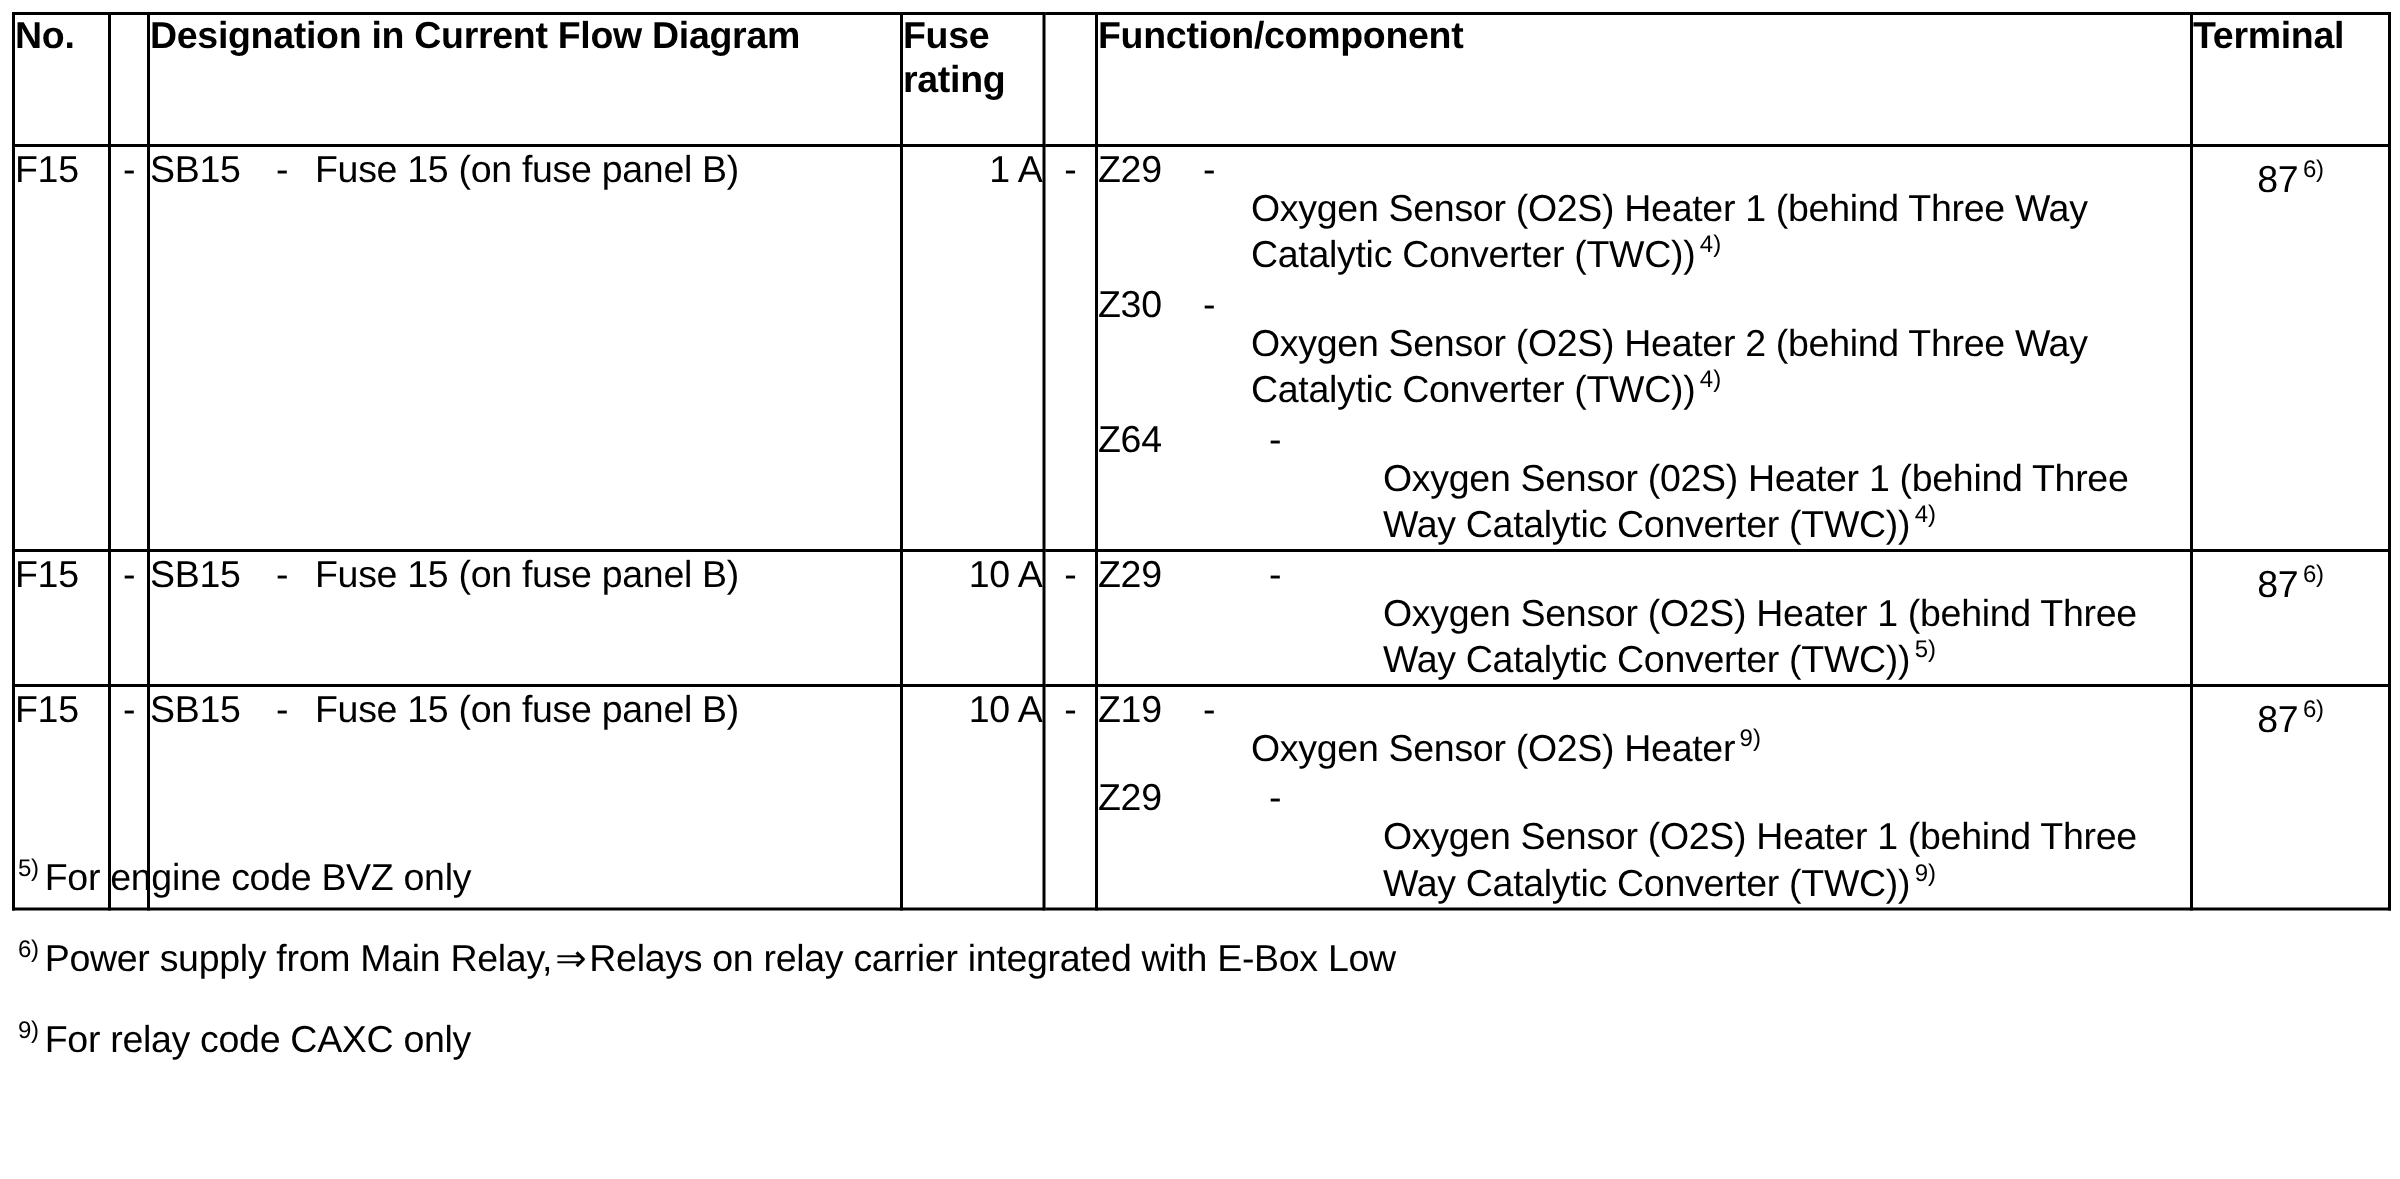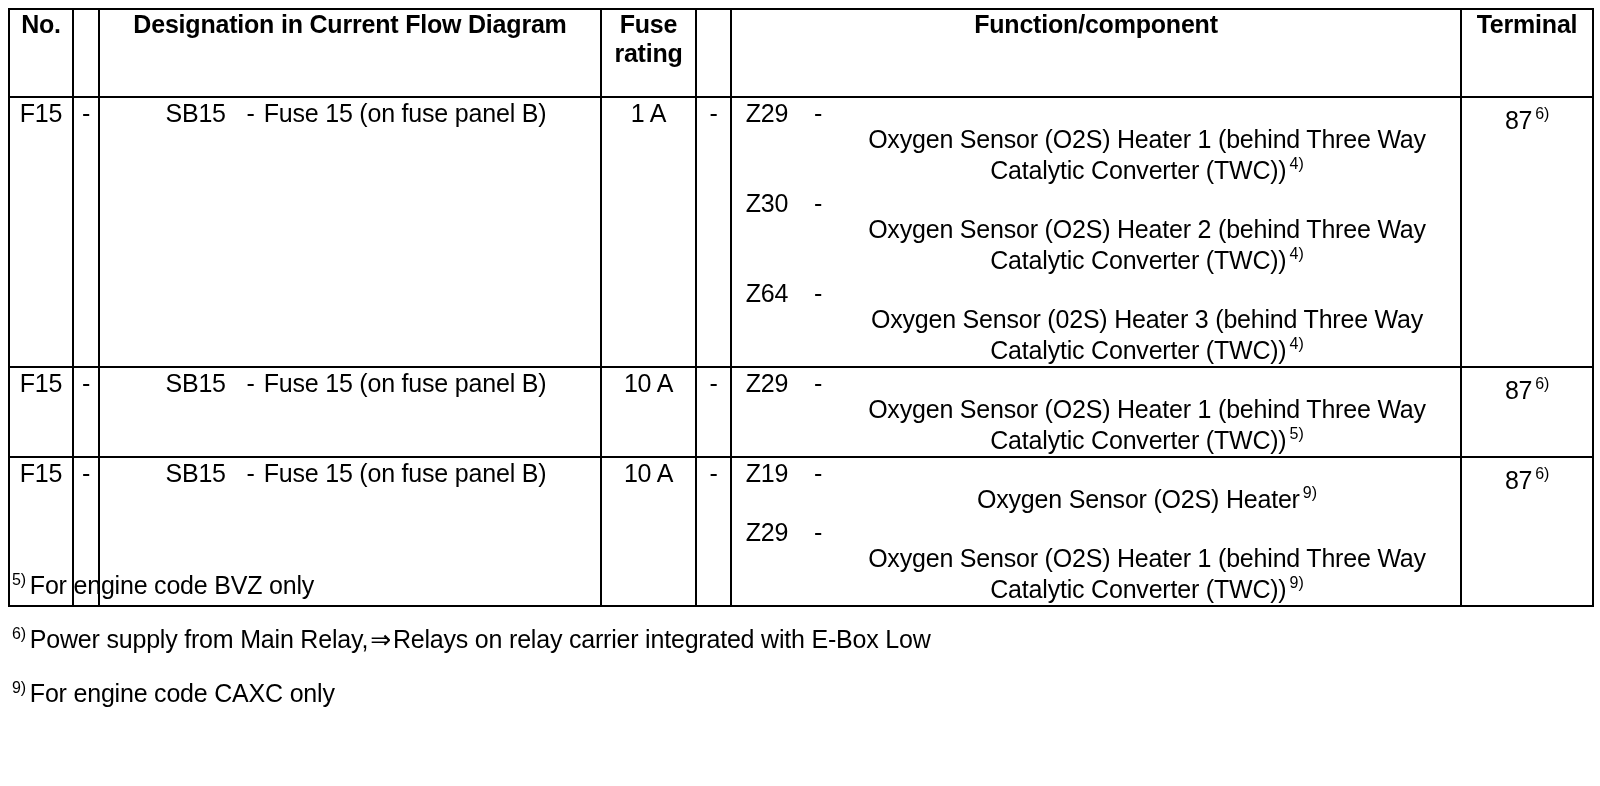--- a/index.html
+++ b/index.html
@@ -30,21 +30,20 @@
     width: 1584px;
     border-collapse: collapse;
     table-layout: fixed;
   }
   .fuse-table td,
   .fuse-table th {
     border: 2px solid #000000;
     padding: 0;
     vertical-align: top;
     background: #ffffff;
-    text-align: center;
   }
 
   
   .col-no       { width: 64px;  }
   .col-dash1    { width: 26px;  }
   .col-desig    { width: 502px; }
   .col-fuse     { width: 95px;  }
   .col-dash2    { width: 35px;  }
   .col-func     { width: 730px; }
   .col-term     { width: 132px; }
@@ -101,21 +100,21 @@
     text-align: center;
     white-space: nowrap;
   }
 
   
   .func-line {
     display: flex;
     align-items: flex-start;
     margin-bottom: 2px;
   }
-  .func-line:last-child { margin-bottom: 0; }
+  .func-line:last-child { margin-bottom: 0; gap: 44px; }
   .func-code {
     flex: 0 0 auto;
     width: 70px;
   }
   .func-dash {
     flex: 0 0 auto;
     width: 32px;
   }
   .func-text {
     flex: 1 1 auto;
@@ -205,21 +204,21 @@
             <span class="func-text"><span>Oxygen Sensor (O2S) Heater 1 (behind Three Way Catalytic Converter (TWC))</span><sup class="fn">4)</sup></span>
           </div>
           <div class="func-line">
             <span class="func-code">Z30</span>
             <span class="func-dash">-</span>
             <span class="func-text"><span>Oxygen Sensor (O2S) Heater 2 (behind Three Way Catalytic Converter (TWC))</span><sup class="fn">4)</sup></span>
           </div>
           <div class="func-line">
             <span class="func-code">Z64</span>
             <span class="func-dash">-</span>
-            <span class="func-text"><span>Oxygen Sensor (02S) Heater 3 (behind Three Way Catalytic Converter (TWC))</span><sup class="fn">4)</sup></span>
+            <span class="func-text"><span>Oxygen Sensor (02S) Heater 1 (behind Three Way Catalytic Converter (TWC))</span><sup class="fn">4)</sup></span>
           </div>
         </td>
         <td class="cell-term"><span>87</span><span class="term-sup">6)</span></td>
       </tr>
 
       <tr class="row-2">
         <td class="cell-no">F15</td>
         <td class="cell-dash">-</td>
         <td class="cell-desig">
           <span class="desig-code">SB15</span><span class="desig-dash">-</span><span>Fuse 15 (on fuse panel B)</span>
@@ -263,17 +262,17 @@
   </table>
 
   <div class="footnotes">
     <div class="footnote">
       <span class="marker">5)</span><span>For engine code BVZ only</span>
     </div>
     <div class="footnote">
       <span class="marker">6)</span><span>Power supply from Main Relay,</span><span class="arrow">⇒</span><span>Relays on relay carrier integrated with E-Box Low</span>
     </div>
     <div class="footnote">
-      <span class="marker">9)</span><span>For engine code CAXC only</span>
+      <span class="marker">9)</span><span>For relay code CAXC only</span>
     </div>
   </div>
 
 </div>
 
 </body></html>

